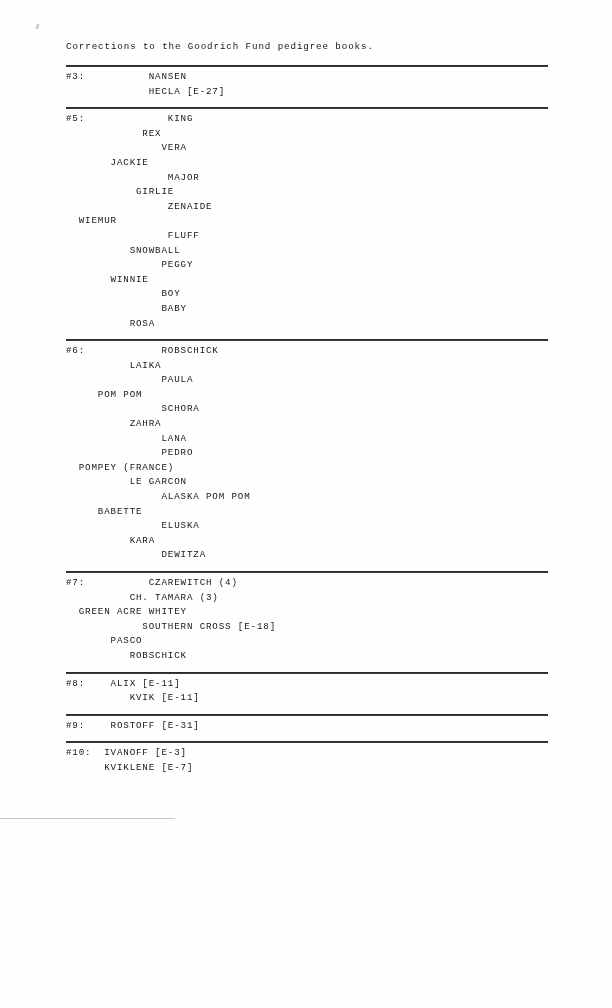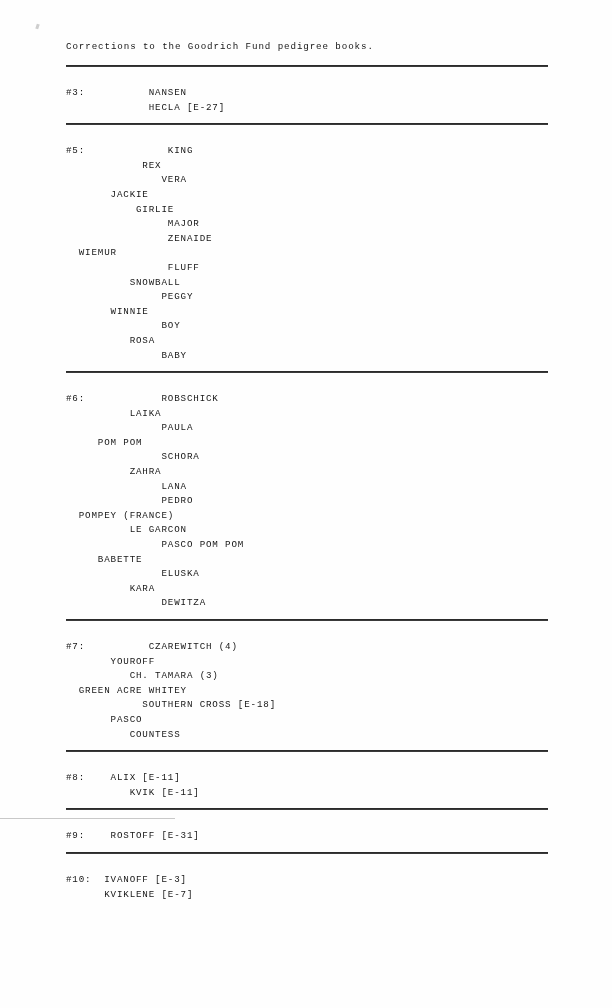--- a/index.html
+++ b/index.html
@@ -58,21 +58,21 @@
   .rule {
     height: 0;
     border-top: 1.15px solid #2b2b2b;
     width: 482px;
     margin: 0;
   }
   .rule.thin {
     border-top: 0.9px solid #3a3a3a;
   }
   .section {
-    padding-top: 19px;
+    padding-top: 3px;
     padding-bottom: 4px;
   }
   .line {
     font-size: 9.2px;
     letter-spacing: 0.85px;
     line-height: 14.6px;
     white-space: pre;
     color: #161616;
   }
   .sect-gap { height: 4px; }
@@ -96,65 +96,64 @@
     </div>
     <div class="sect-gap"></div>
 
     <div class="rule"></div>
     <div class="rule thin"></div>
     <div class="section">
       <div class="line">#5:             KING</div>
       <div class="line">            REX</div>
       <div class="line">               VERA</div>
       <div class="line">       JACKIE</div>
+      <div class="line">                MAJOR</div>
       <div class="line">           GIRLIE</div>
-      <div class="line">                MAJOR</div>
       <div class="line">                ZENAIDE</div>
       <div class="line">  WIEMUR</div>
       <div class="line">                FLUFF</div>
       <div class="line">          SNOWBALL</div>
       <div class="line">               PEGGY</div>
       <div class="line">       WINNIE</div>
       <div class="line">               BOY</div>
+      <div class="line">               BABY</div>
       <div class="line">          ROSA</div>
-      <div class="line">               BABY</div>
     </div>
     <div class="sect-gap"></div>
 
     <div class="rule"></div>
     <div class="rule thin"></div>
     <div class="section">
       <div class="line">#6:            ROBSCHICK</div>
       <div class="line">          LAIKA</div>
       <div class="line">               PAULA</div>
       <div class="line">     POM POM</div>
       <div class="line">               SCHORA</div>
       <div class="line">          ZAHRA</div>
       <div class="line">               LANA</div>
       <div class="line">               PEDRO</div>
       <div class="line">  POMPEY (FRANCE)</div>
       <div class="line">          LE GARCON</div>
-      <div class="line">               PASCO POM POM</div>
+      <div class="line">               ALASKA POM POM</div>
       <div class="line">     BABETTE</div>
       <div class="line">               ELUSKA</div>
       <div class="line">          KARA</div>
       <div class="line">               DEWITZA</div>
     </div>
     <div class="sect-gap"></div>
 
     <div class="rule"></div>
     <div class="rule thin"></div>
     <div class="section">
       <div class="line">#7:          CZAREWITCH (4)</div>
-      <div class="line">       YOUROFF</div>
       <div class="line">          CH. TAMARA (3)</div>
       <div class="line">  GREEN ACRE WHITEY</div>
       <div class="line">            SOUTHERN CROSS [E-18]</div>
       <div class="line">       PASCO</div>
-      <div class="line">          COUNTESS</div>
+      <div class="line">          ROBSCHICK</div>
     </div>
     <div class="sect-gap"></div>
 
     <div class="rule"></div>
     <div class="rule thin"></div>
     <div class="section">
       <div class="line">#8:    ALIX [E-11]</div>
       <div class="line">          KVIK [E-11]</div>
     </div>
     <div class="sect-gap"></div>

